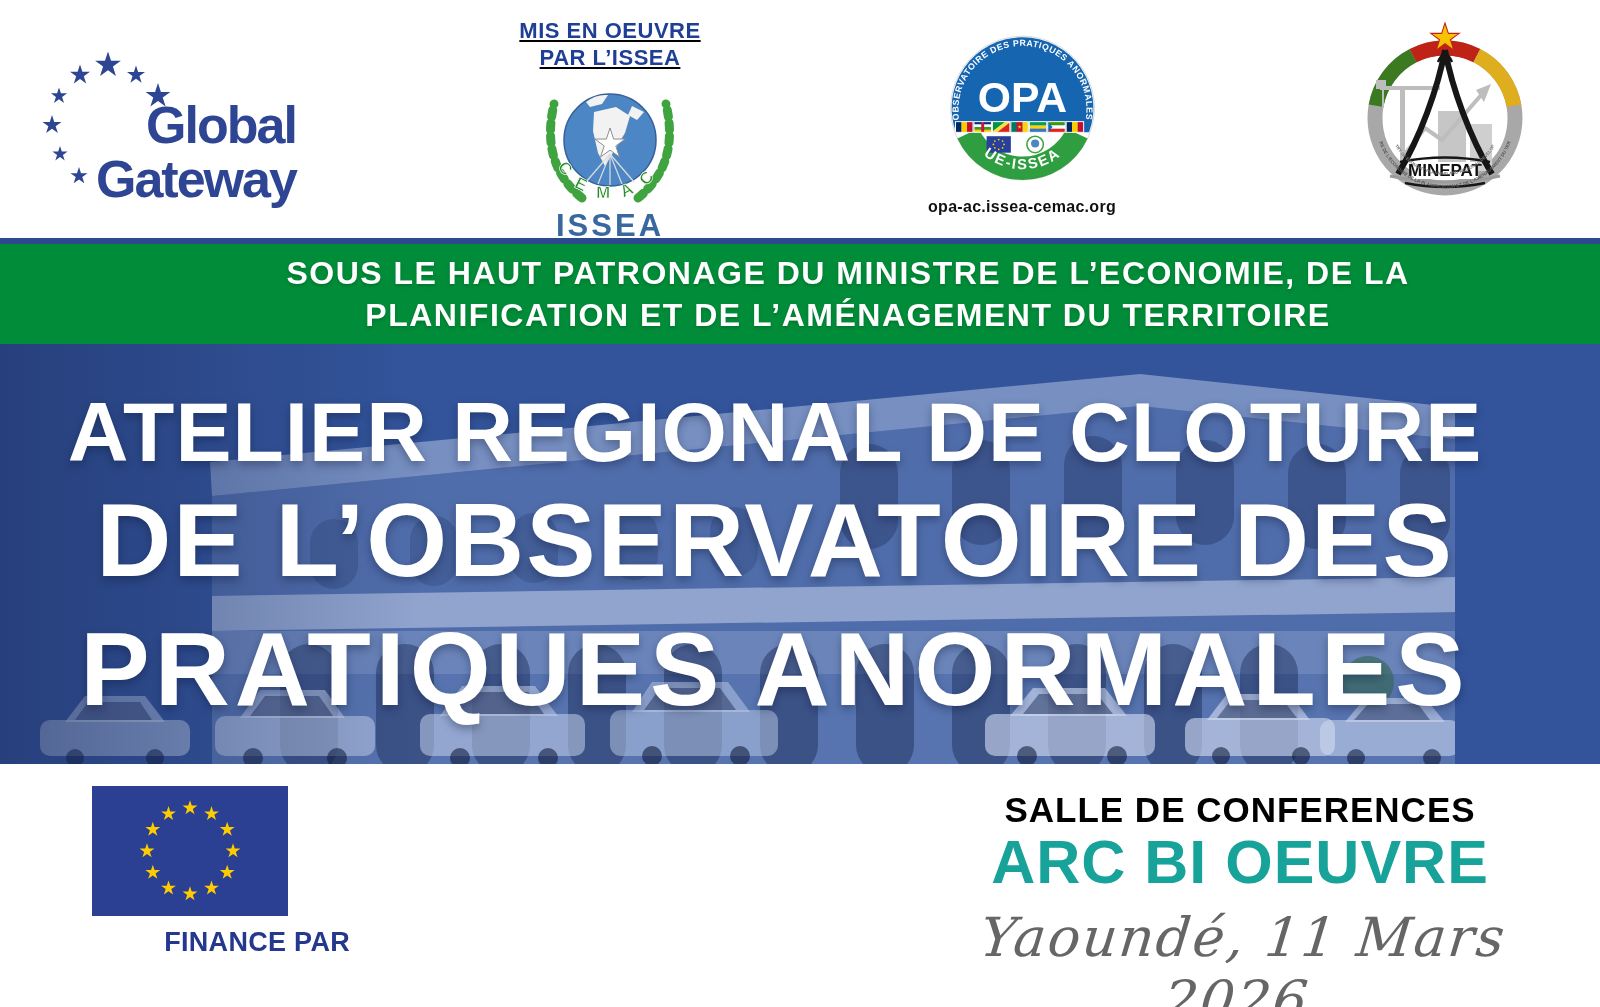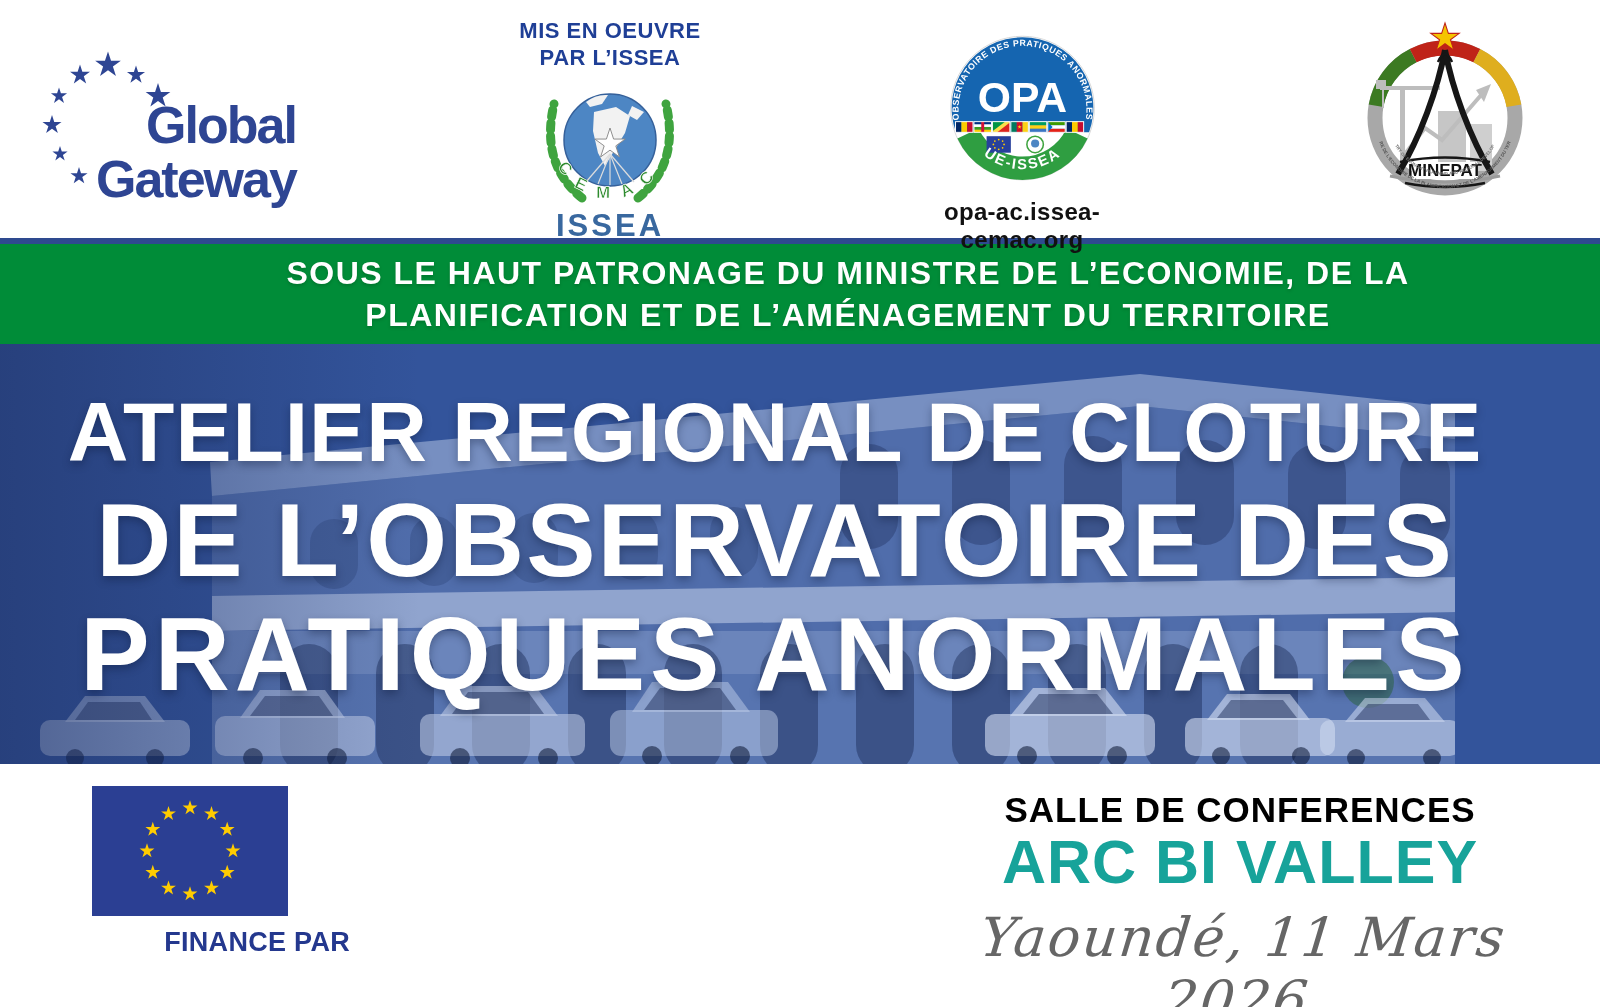--- a/index.html
+++ b/index.html
@@ -5,43 +5,43 @@
   html,body{margin:0;padding:0;background:#ffffff;}
   body{width:1600px;height:1007px;overflow:hidden;font-family:"Liberation Sans",sans-serif;}
   .poster{position:relative;width:1600px;height:1007px;background:#fff;}
 
   
   .logos-band{position:relative;width:100%;height:238px;background:#fff;}
   .gg-logo{position:absolute;left:38px;top:50px;width:300px;height:170px;text-align:right;}
   .gg-stars{position:absolute;left:0;top:0;}
   .gg-text{position:absolute;left:58px;top:48px;color:#2E4593;font-weight:bold;
            font-size:52px;line-height:1.04;letter-spacing:-2px;}
-  .issea-block{position:absolute;left:470px;top:18px;width:280px;text-align:center;}
+  .issea-block{position:absolute;left:470px;top:18px;width:280px;text-align:center;text-decoration:underline;}
   .issea-caption{color:#1F3F96;font-weight:bold;font-size:22px;line-height:1.22;letter-spacing:.5px;}
   .opa-block{position:absolute;left:892px;top:30px;width:260px;text-align:center;}
-  .opa-url{margin-top:4px;font-size:24px;font-weight:bold;color:#111;letter-spacing:.3px;}
+  .opa-url{margin-top:4px;font-size:16px;font-weight:bold;color:#111;letter-spacing:.3px;}
   .minepat-block{position:absolute;left:1350px;top:16px;width:200px;height:205px;}
 
   
   .navy-divider{width:100%;height:6px;background:#2E4A8F;}
   .patronage{width:100%;height:100px;background:#008C38;display:flex;flex-direction:column;
              justify-content:center;align-items:center;color:#fff;font-weight:bold;
              font-size:32px;line-height:1.32;letter-spacing:1.5px;text-align:center;
              text-shadow:0 2px 3px rgba(0,60,20,.25);padding-left:48px;}
 
   
   .hero{position:relative;width:100%;height:420px;background:#33549B;overflow:hidden;}
   .hero-bg{position:absolute;left:0;top:0;width:1600px;height:420px;}
   .hero-titles{position:absolute;left:0;top:0;width:1550px;height:100%;
                display:flex;flex-direction:column;align-items:center;padding-top:46px;box-sizing:border-box;
                color:#fff;font-weight:bold;text-align:center;
                text-shadow:0 4px 8px rgba(10,20,50,.35);}
   .title-l1{font-size:84px;line-height:1.0;letter-spacing:1px;}
   .title-l2{font-size:104px;line-height:1.0;letter-spacing:2px;margin-top:14px;}
-  .title-l3{font-size:104px;line-height:1.0;letter-spacing:5px;margin-top:10px;}
+  .title-l3{font-size:104px;line-height:1.0;letter-spacing:5px;margin-top:25px;}
 
   
   .footer{position:relative;width:100%;height:243px;background:#fff;}
   .eu-block{position:absolute;left:30px;top:22px;width:320px;text-align:right;}
   .eu-flag{display:block;margin:0 auto;}
   .eu-caption{margin-top:10px;color:#24388E;font-weight:bold;font-size:27px;line-height:1.22;letter-spacing:.3px;}
   .venue-block{position:absolute;left:975px;top:26px;width:530px;text-align:center;}
   .venue-l1{color:#000000;font-weight:bold;font-size:35px;letter-spacing:1px;}
   .venue-l2{color:#17A39A;font-weight:bold;font-size:61px;letter-spacing:1px;line-height:1.08;}
   .venue-date{margin-top:10px;color:#666;font-family:"DejaVu Serif",serif;font-style:italic;
@@ -385,17 +385,17 @@
           <use href="#star-shape" transform="translate(76.5,27.8) scale(0.78)"></use>
         </g>
       </svg>
       <div class="eu-caption">
         <div>FINANCE PAR</div>
       </div>
     </div>
 
     <div class="venue-block">
       <div class="venue-l1">SALLE DE CONFERENCES</div>
-      <div class="venue-l2">ARC BI VALLEY</div>
+      <div class="venue-l2">ARC BI OEUVRE</div>
       <div class="venue-date">Yaoundé, 11 Mars 2026</div>
     </div>
   </footer>
 </div>
 
 </body></html>

